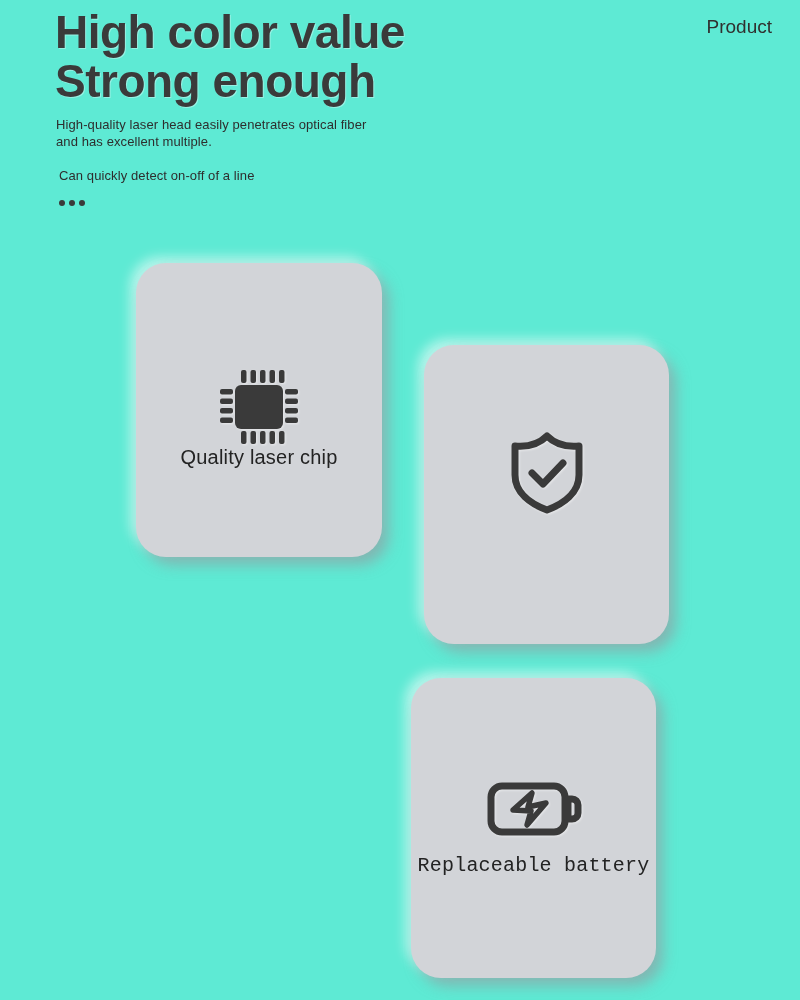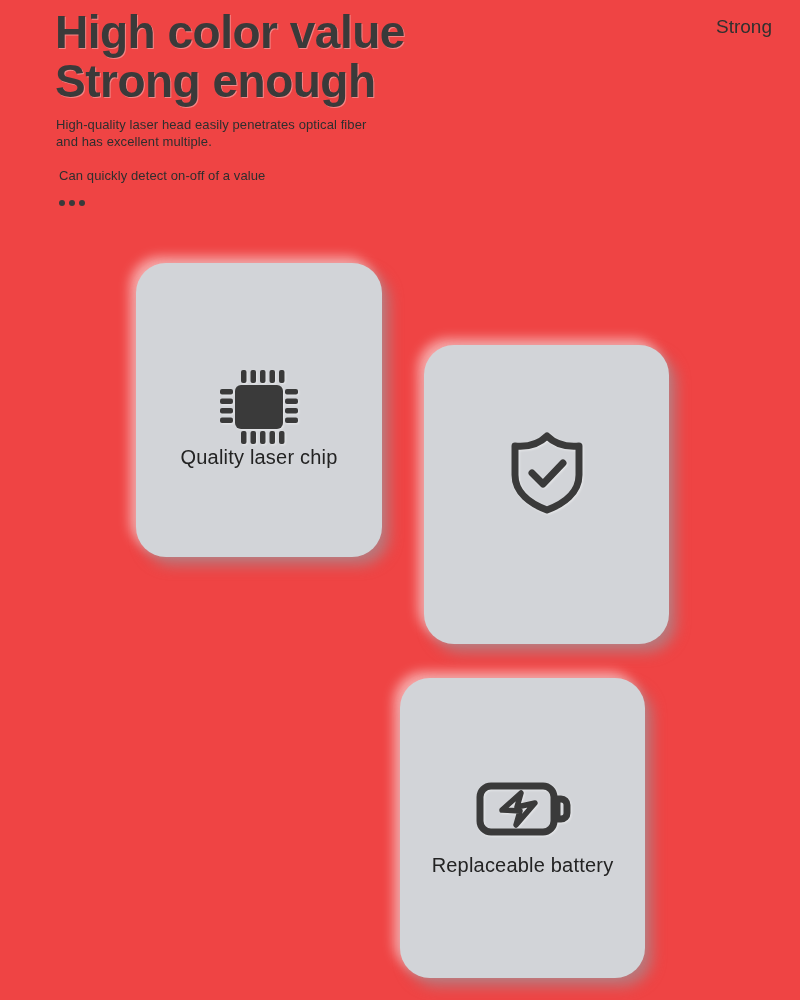--- a/index.html
+++ b/index.html
@@ -7,21 +7,21 @@
   html, body {
     width:800px; height:1000px;
     background:#cdcfd3;
     font-family:"Liberation Sans", sans-serif;
     overflow:hidden;
   }
 
   #page {
     position:relative;
     width:800px; height:1000px;
-    background:#ef4444;
+    background:#5eead4;
   }
 
   
   .headline {
     position:absolute;
     left:55px; top:8px;
     font-size:46px;
     font-weight:bold;
     line-height:1.06;
     letter-spacing:-0.5px;
@@ -86,21 +86,21 @@
     font-size:20px;
     color:#232323;
     letter-spacing:0.2px;
     white-space:nowrap;
   }
 
   
   #card-chip     { left:136px; top:263px; width:246px; height:294px; }
   #card-shield   { left:424px; top:345px; width:245px; height:299px; }
   #card-usb      { left:133px; top:593px; width:245px; height:300px; }
-  #card-battery  { left:400px; top:678px; width:245px; height:300px; }
+  #card-battery  { left:411px; top:678px; width:245px; height:300px;font-family:Liberation Mono, monospace; }
 
   #card-chip    .icon-wrap { top:104px; }
   #card-chip    .label     { top:183px; }
 
   #card-shield  .icon-wrap { top:86px; }
   #card-shield  .label     { top:190px; }
 
   #card-usb     .icon-wrap { top:92px; }
   #card-usb     .label     { top:179px; }
 
@@ -114,27 +114,27 @@
 <body>
 
 <div id="page">
 
   <div class="headline">
     <div>High color value</div>
     <div>Strong enough</div>
   </div>
 
   <div class="corner-label">
-    <div>Strong</div>
+    <div>Product</div>
   </div>
 
   <div class="subtext">
     <div>High-quality laser head easily penetrates optical fiber</div>
     <div>and has excellent multiple.</div>
-    <div class="para2">Can quickly detect on-off of a value</div>
+    <div class="para2">Can quickly detect on-off of a line</div>
   </div>
 
   <div class="dots">
     <i></i>
     <i></i>
     <i></i>
   </div>
 
   <div class="card" id="card-chip">
     <div class="icon-wrap">

